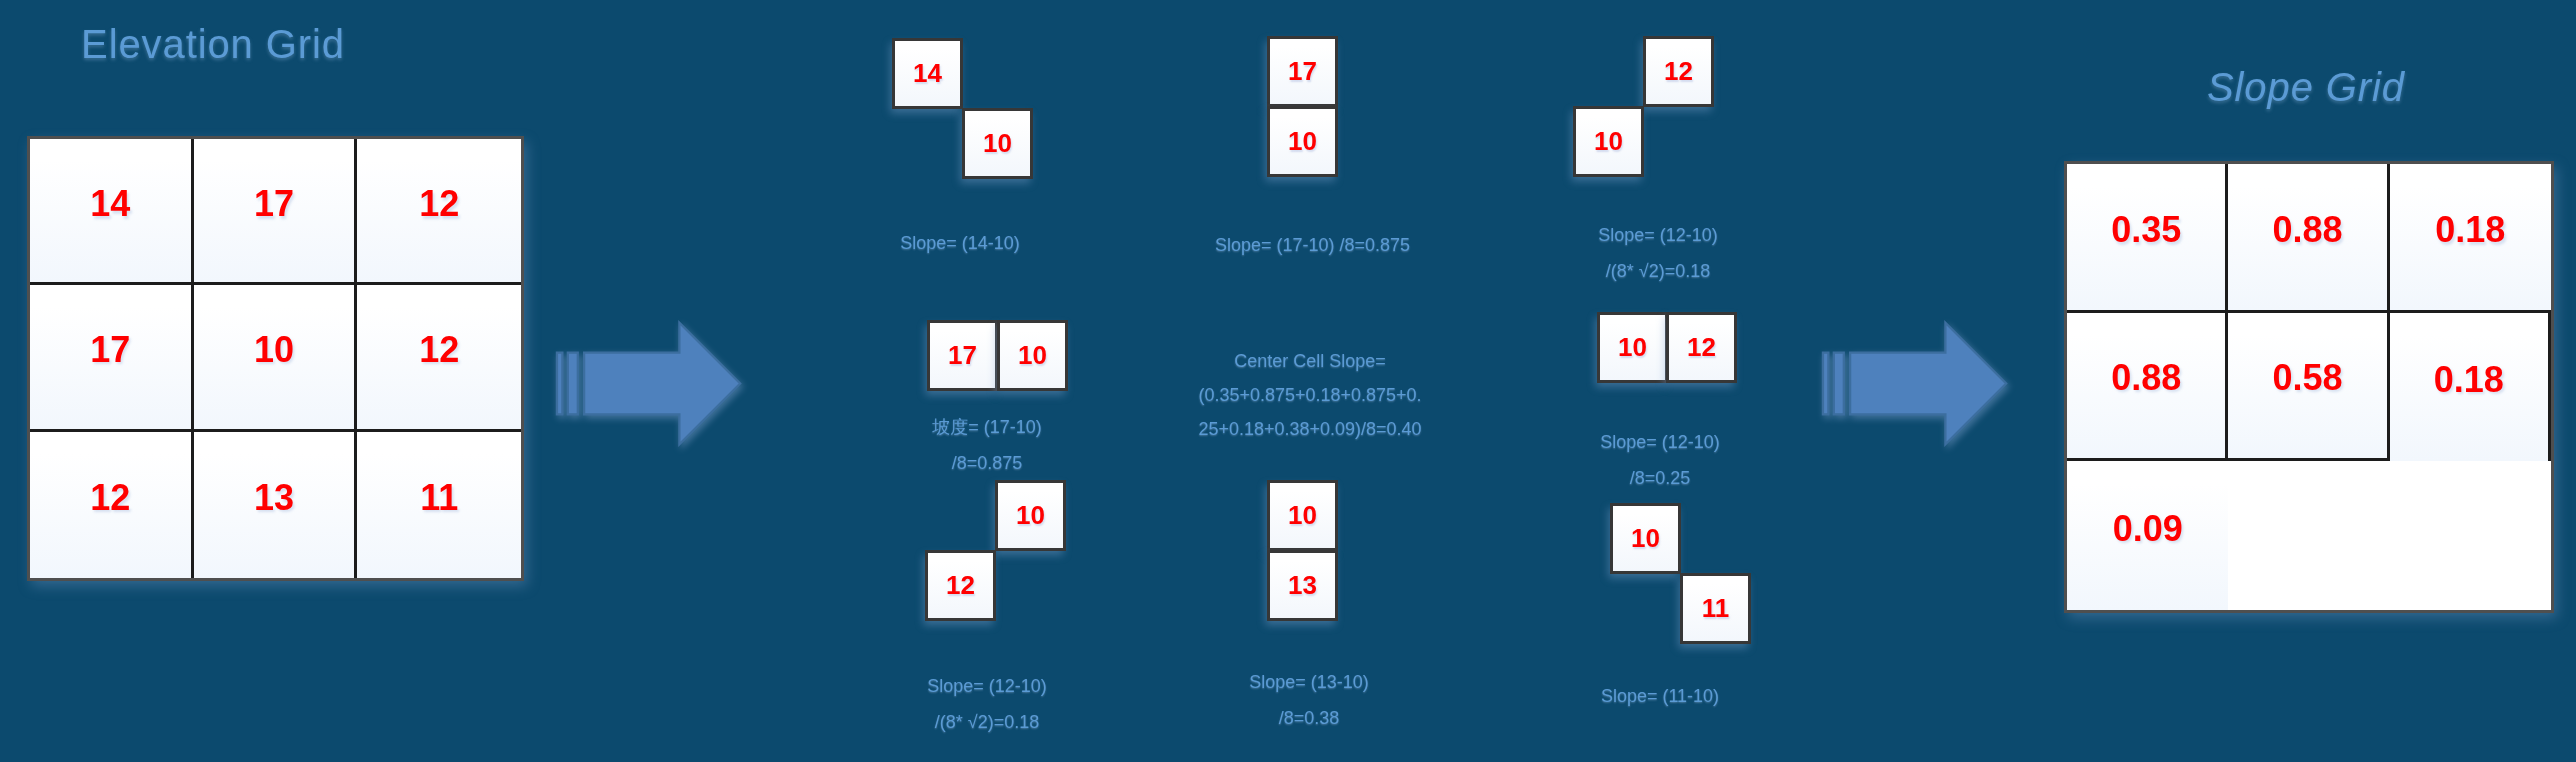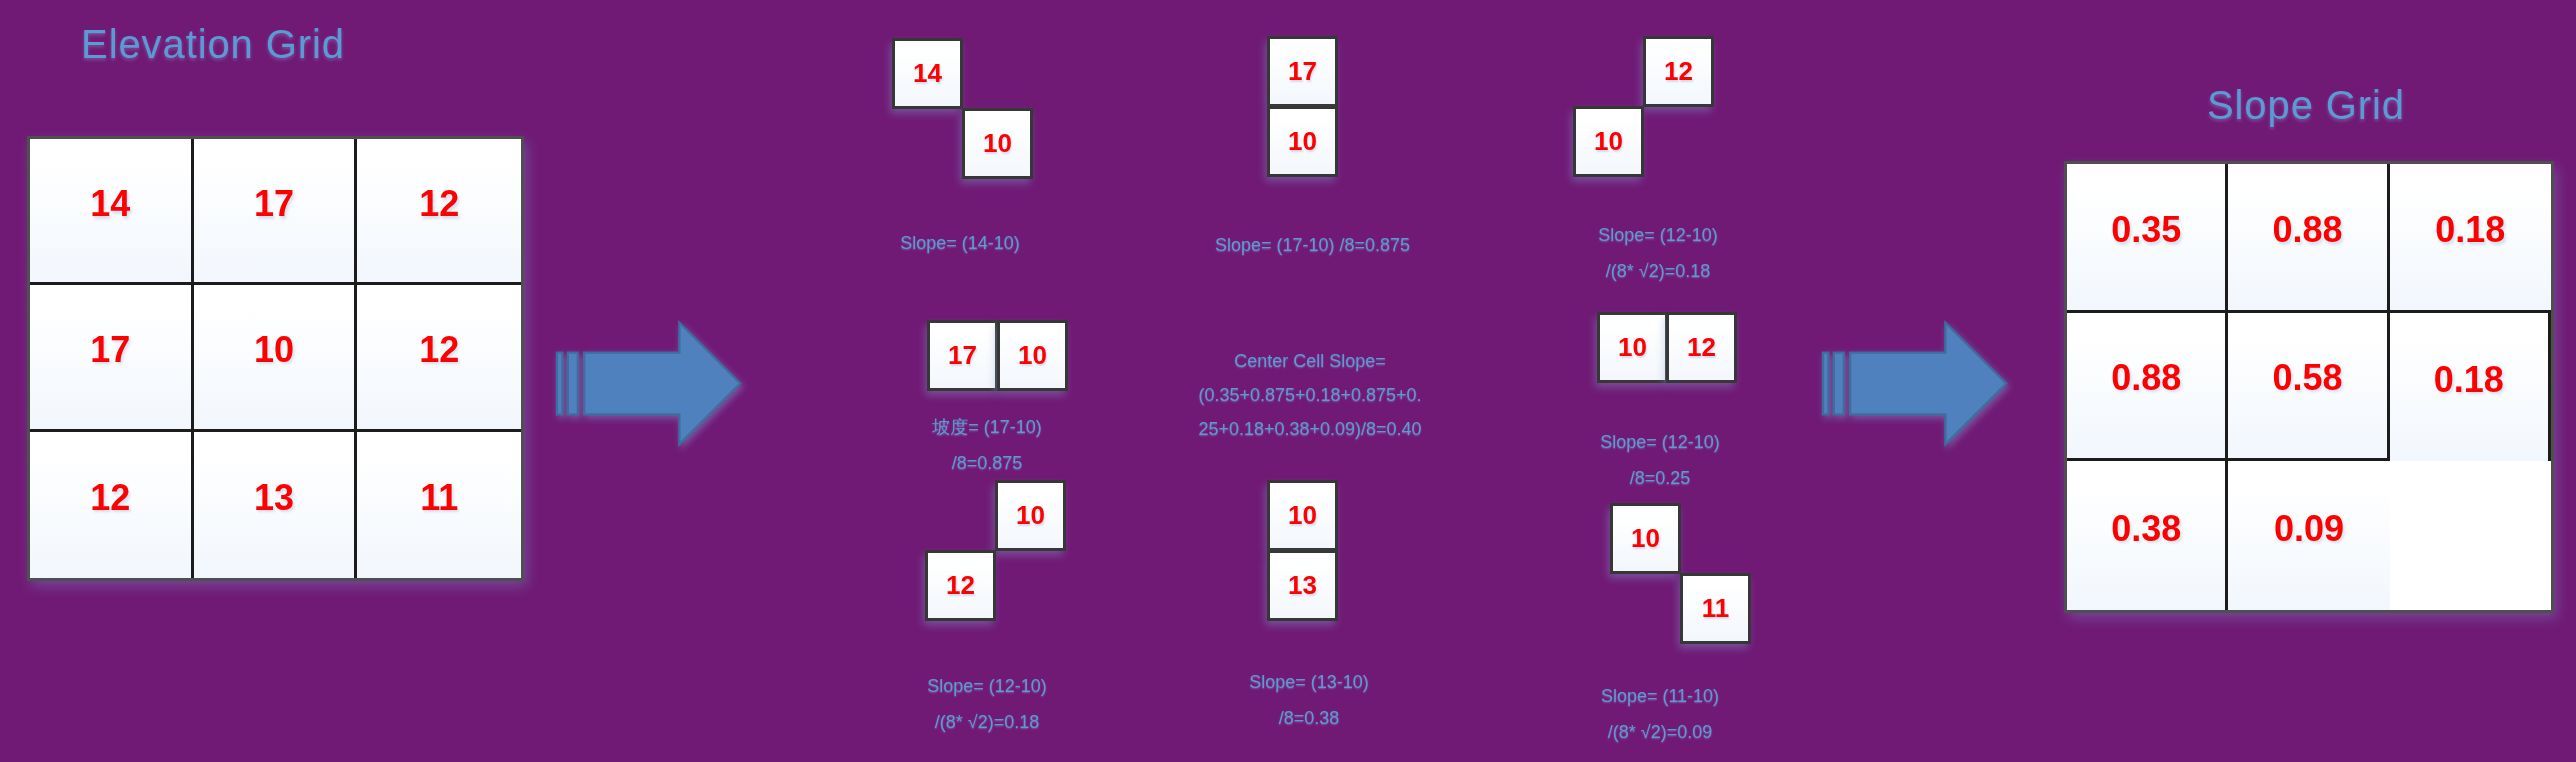--- a/index.html
+++ b/index.html
@@ -2,35 +2,35 @@
 <html style="--title-blue: #5B9BD5; --text-blue: #5B9BD5; --value-red: #FF0000; --arrow-fill: #4E81BD; --arrow-stroke: #3C6E9F; --grid-border-outer: #4F4F4F; --grid-border-inner: #1C1C1C; --square-border: #373737;font-size:14.5px"><head>
 <meta charset="utf-8">
 <style>
   html, body { margin: 0; padding: 0; background: #ffffff; }
   body { font-family: "Liberation Sans", "DejaVu Sans", sans-serif; }
 
   .canvas {
     position: relative;
     width: 2576px;
     height: 763px;
-    background: #701a75;
+    background: #0c4a6e;
     overflow: hidden;
   }
 
   .title {
     position: absolute;
     color: var(--title-blue);
     font-size: 40px;
     letter-spacing: 0.9px;
     text-align: center;
     white-space: nowrap;
     text-shadow: 0 1.8px 3.6px rgba(150,185,225,.35);
   }
   #elevation-title { left: 0px;    top: 22px; width: 426px; }
-  #slope-title     { left: 2064px; top: 83px; width: 484px; }
+  #slope-title     { left: 2064px; top: 65px; width: 484px; font-style: italic; }
 
   .grid3 {
     position: absolute;
     display: grid;
     grid-template-columns: repeat(3, 1fr);
     grid-template-rows: repeat(3, 1fr);
     border: 3.6px solid var(--grid-border-outer);
     background: #ffffff;
     box-shadow: 3.6px 6.3px 12.7px rgba(125,160,205,.35);
   }
@@ -208,21 +208,20 @@
         <div>/8=0.38</div>
       </div>
       <div class="mini-square" style="left: 1610px; top: 503px;">
         <span>10</span>
       </div>
       <div class="mini-square" style="left: 1680px; top: 573px;">
         <span>11</span>
       </div>
       <div class="caption" style="left: 1488px; top: 678px; width: 344px;">
         <div>Slope= (11-10)</div>
-        <div>/(8* √2)=0.09</div>
       </div>
     </div>
 
   <svg class="arrow" style="left:1821px; top:320px" width="188" height="127" viewBox="0 0 207 140">
     <rect x="2" y="36" width="6" height="68"></rect>
     <rect x="14" y="36" width="11" height="68"></rect>
     <path d="M32 36 H137 V3 L204 70 L137 137 V104 H32 Z"></path>
   </svg>
 
   <div id="slope-title" class="title">Slope Grid</div>
@@ -239,22 +238,19 @@
       </div>
       <div class="cell bR bB">
         <span>0.88</span>
       </div>
       <div class="cell bR bB">
         <span>0.58</span>
       </div>
       <div class="cell bR">
         <span>0.18</span>
       </div>
-      <div class="cell bR">
-        <span>0.38</span>
-      </div>
       <div class="cell">
         <span>0.09</span>
       </div>
     </div>
 
 </div>
 
 
 </body></html>

